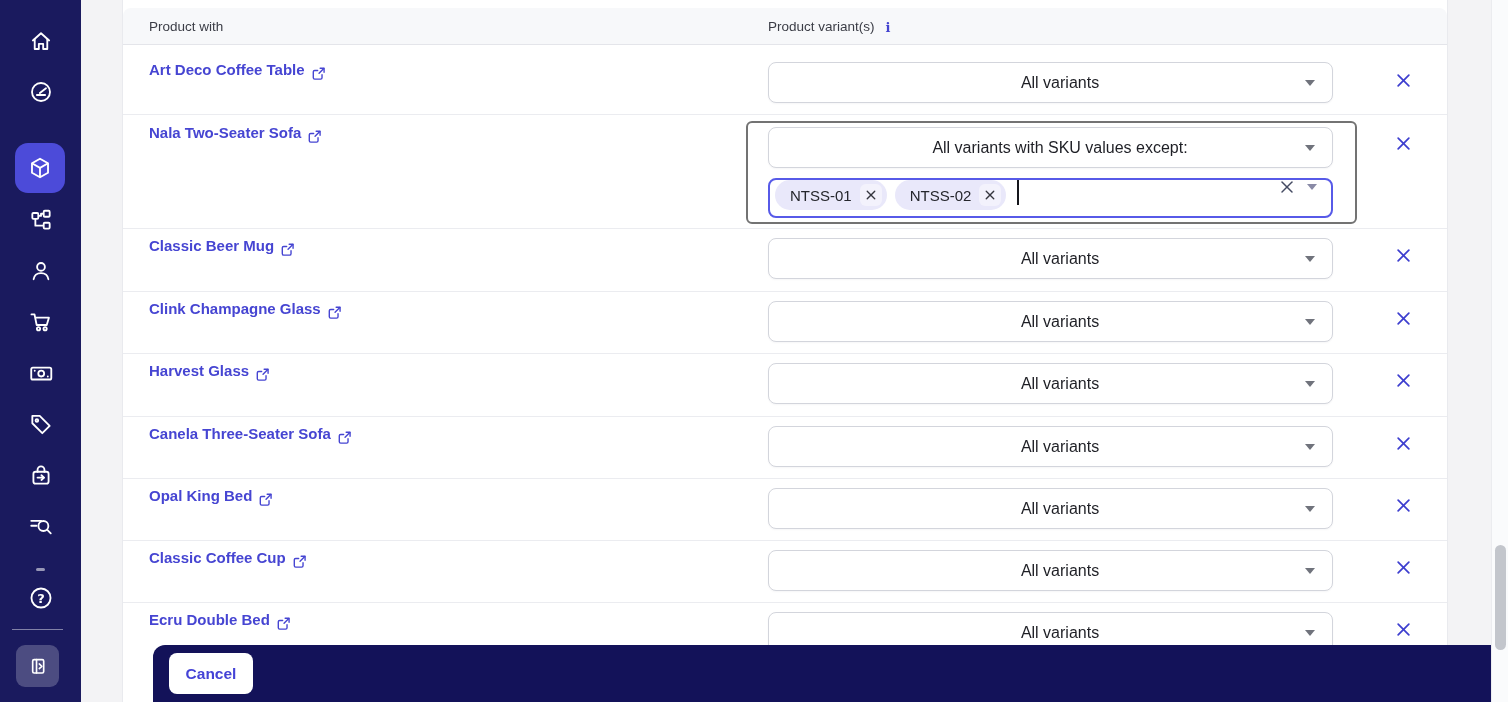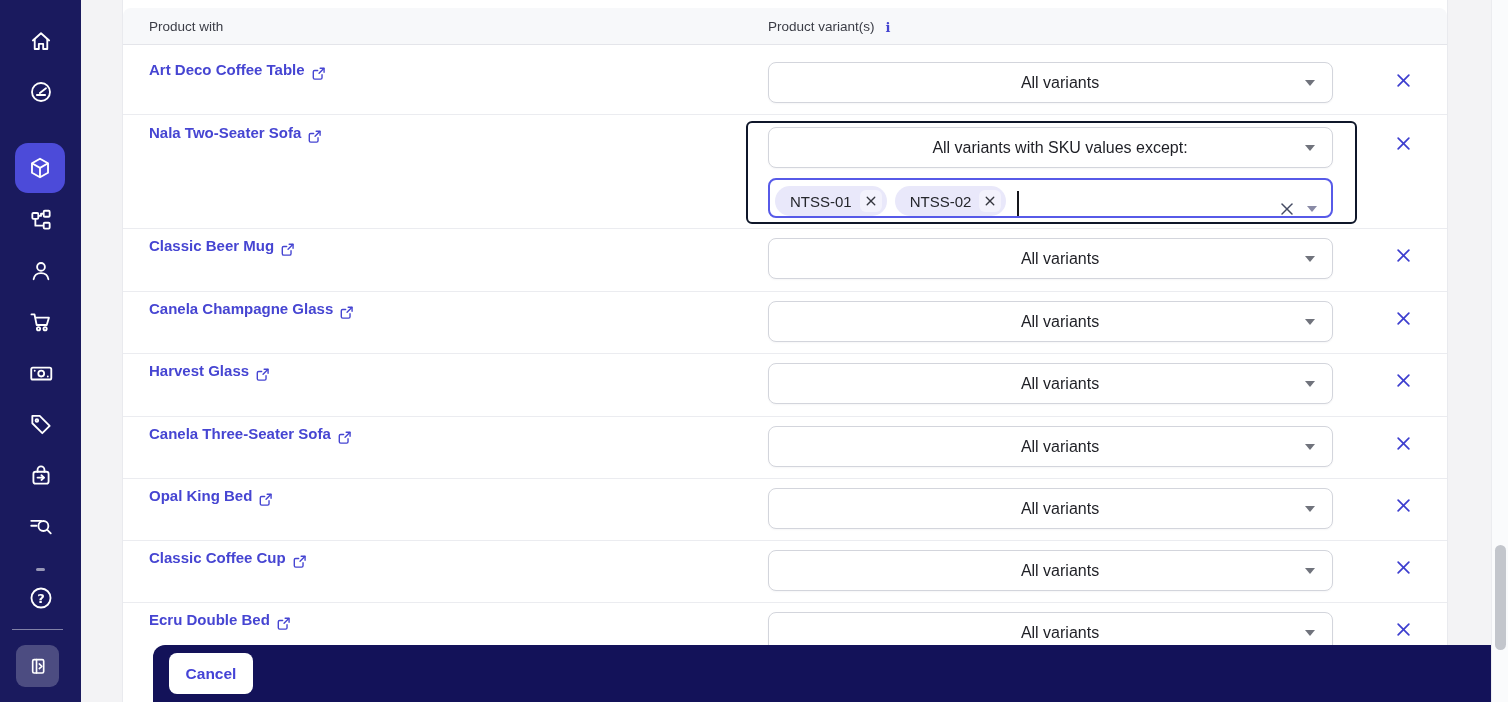--- a/index.html
+++ b/index.html
@@ -36,22 +36,22 @@
   .row-first .vcell { top:17px; }
 
   .select { width:565px; height:41px; background:#fff; border:1px solid #d3d5dc; border-radius:8px; display:flex; align-items:center; padding-left:19px; font-size:16px; color:#1e1f25; cursor:pointer; box-shadow:0 1px 2px rgba(30,30,60,.04); position:relative;justify-content:center; }
   .caret { position:absolute; right:17px; top:50%; margin-top:-3px; width:0; height:0; border-left:5.5px solid transparent; border-right:5.5px solid transparent; border-top:6.5px solid #70737c; }
 
   .rowx { position:absolute; left:1267px; top:13px; width:26px; height:26px; background:none; border:none; display:flex; align-items:center; justify-content:center; cursor:pointer; }
   .row-first .rowx { top:22px; }
   .row-selected .rowx { top:15px; }
 
   
-  .frame { position:absolute; left:623px; top:6px; width:611px; height:103px; border:2px solid #0f172a; border-radius:6px; padding:4px 0 0 20px; }
-  .multiselect { margin-top:10px; width:565px; height:40px; border:2px solid #575ae8; border-radius:8px; background:#fff; display:flex; align-items:flex-end; padding:0 14px 0 5px; cursor:text; }
+  .frame { position:absolute; left:623px; top:6px; width:611px; height:103px; border:2px solid #737373; border-radius:6px; padding:4px 0 0 20px; }
+  .multiselect { margin-top:10px; width:565px; height:40px; border:2px solid #575ae8; border-radius:8px; background:#fff; display:flex; align-items:flex-start; padding:0 14px 0 5px; cursor:text; }
   .chip { height:30px; border-radius:15px; background:#e9e8fa; display:flex; align-items:center; padding:0 5px 0 15px; gap:8px; font-size:15px; color:#25262c; margin-right:8px; white-space:nowrap; }
   .chip-x { width:22px; height:22px; border-radius:6px; background:#f3f2fc; border:none; display:flex; align-items:center; justify-content:center; cursor:pointer; }
   .cursor { width:1.5px; height:25px; background:#15161c; margin-left:3px; animation:blink 1s step-end infinite; }
   @keyframes blink { 0%,49%{opacity:1;} 50%,100%{opacity:0;} }
   .ms-controls { margin-left:auto; display:flex; align-items:center; gap:13px; }
   .ms-caret { width:0; height:0; border-left:5.5px solid transparent; border-right:5.5px solid transparent; border-top:6.5px solid #898aa6; }
   .ms-clear { background:none; border:none; display:flex; cursor:pointer; padding:0; }
 
   
   .footer { position:absolute; left:115px; top:645px; width:1482px; height:57px; background:#131259; border-radius:12px 12px 0 0; z-index:6;margin-left:38px; }
@@ -256,21 +256,21 @@
         </div>
     <button class="rowx">
       <svg width="15" height="15" viewBox="0 0 14 14" fill="none" stroke="#3d3ecf" stroke-width="1.6" stroke-linecap="round">
         <path d="M2 2 L12 12"></path>
             <path d="M12 2 L2 12"></path>
       </svg>
     </button>
   </div>
       <div class="row" style="height: 62px;">
     <a class="plink">
-      <span class="plabel">Canela Champagne Glass</span>
+      <span class="plabel">Clink Champagne Glass</span>
       <svg width="13" height="13" viewBox="0 0 14 14" fill="none" stroke="#4645d2" stroke-width="1.5" stroke-linecap="round" stroke-linejoin="round">
         <path d="M10.8 8.4 V11.6 a1.5 1.5 0 0 1 -1.5 1.5 H2.9 a1.5 1.5 0 0 1 -1.5 -1.5 V5.2 a1.5 1.5 0 0 1 1.5 -1.5 H6.1"></path>
         <path d="M8.8 1.4 H13 V5.6"></path>
             <path d="M12.7 1.7 L7.6 6.8"></path>
       </svg>
     </a>
     <div class="vcell">
           <div class="select">
             <span>All variants</span>
             <span class="caret"></span>

